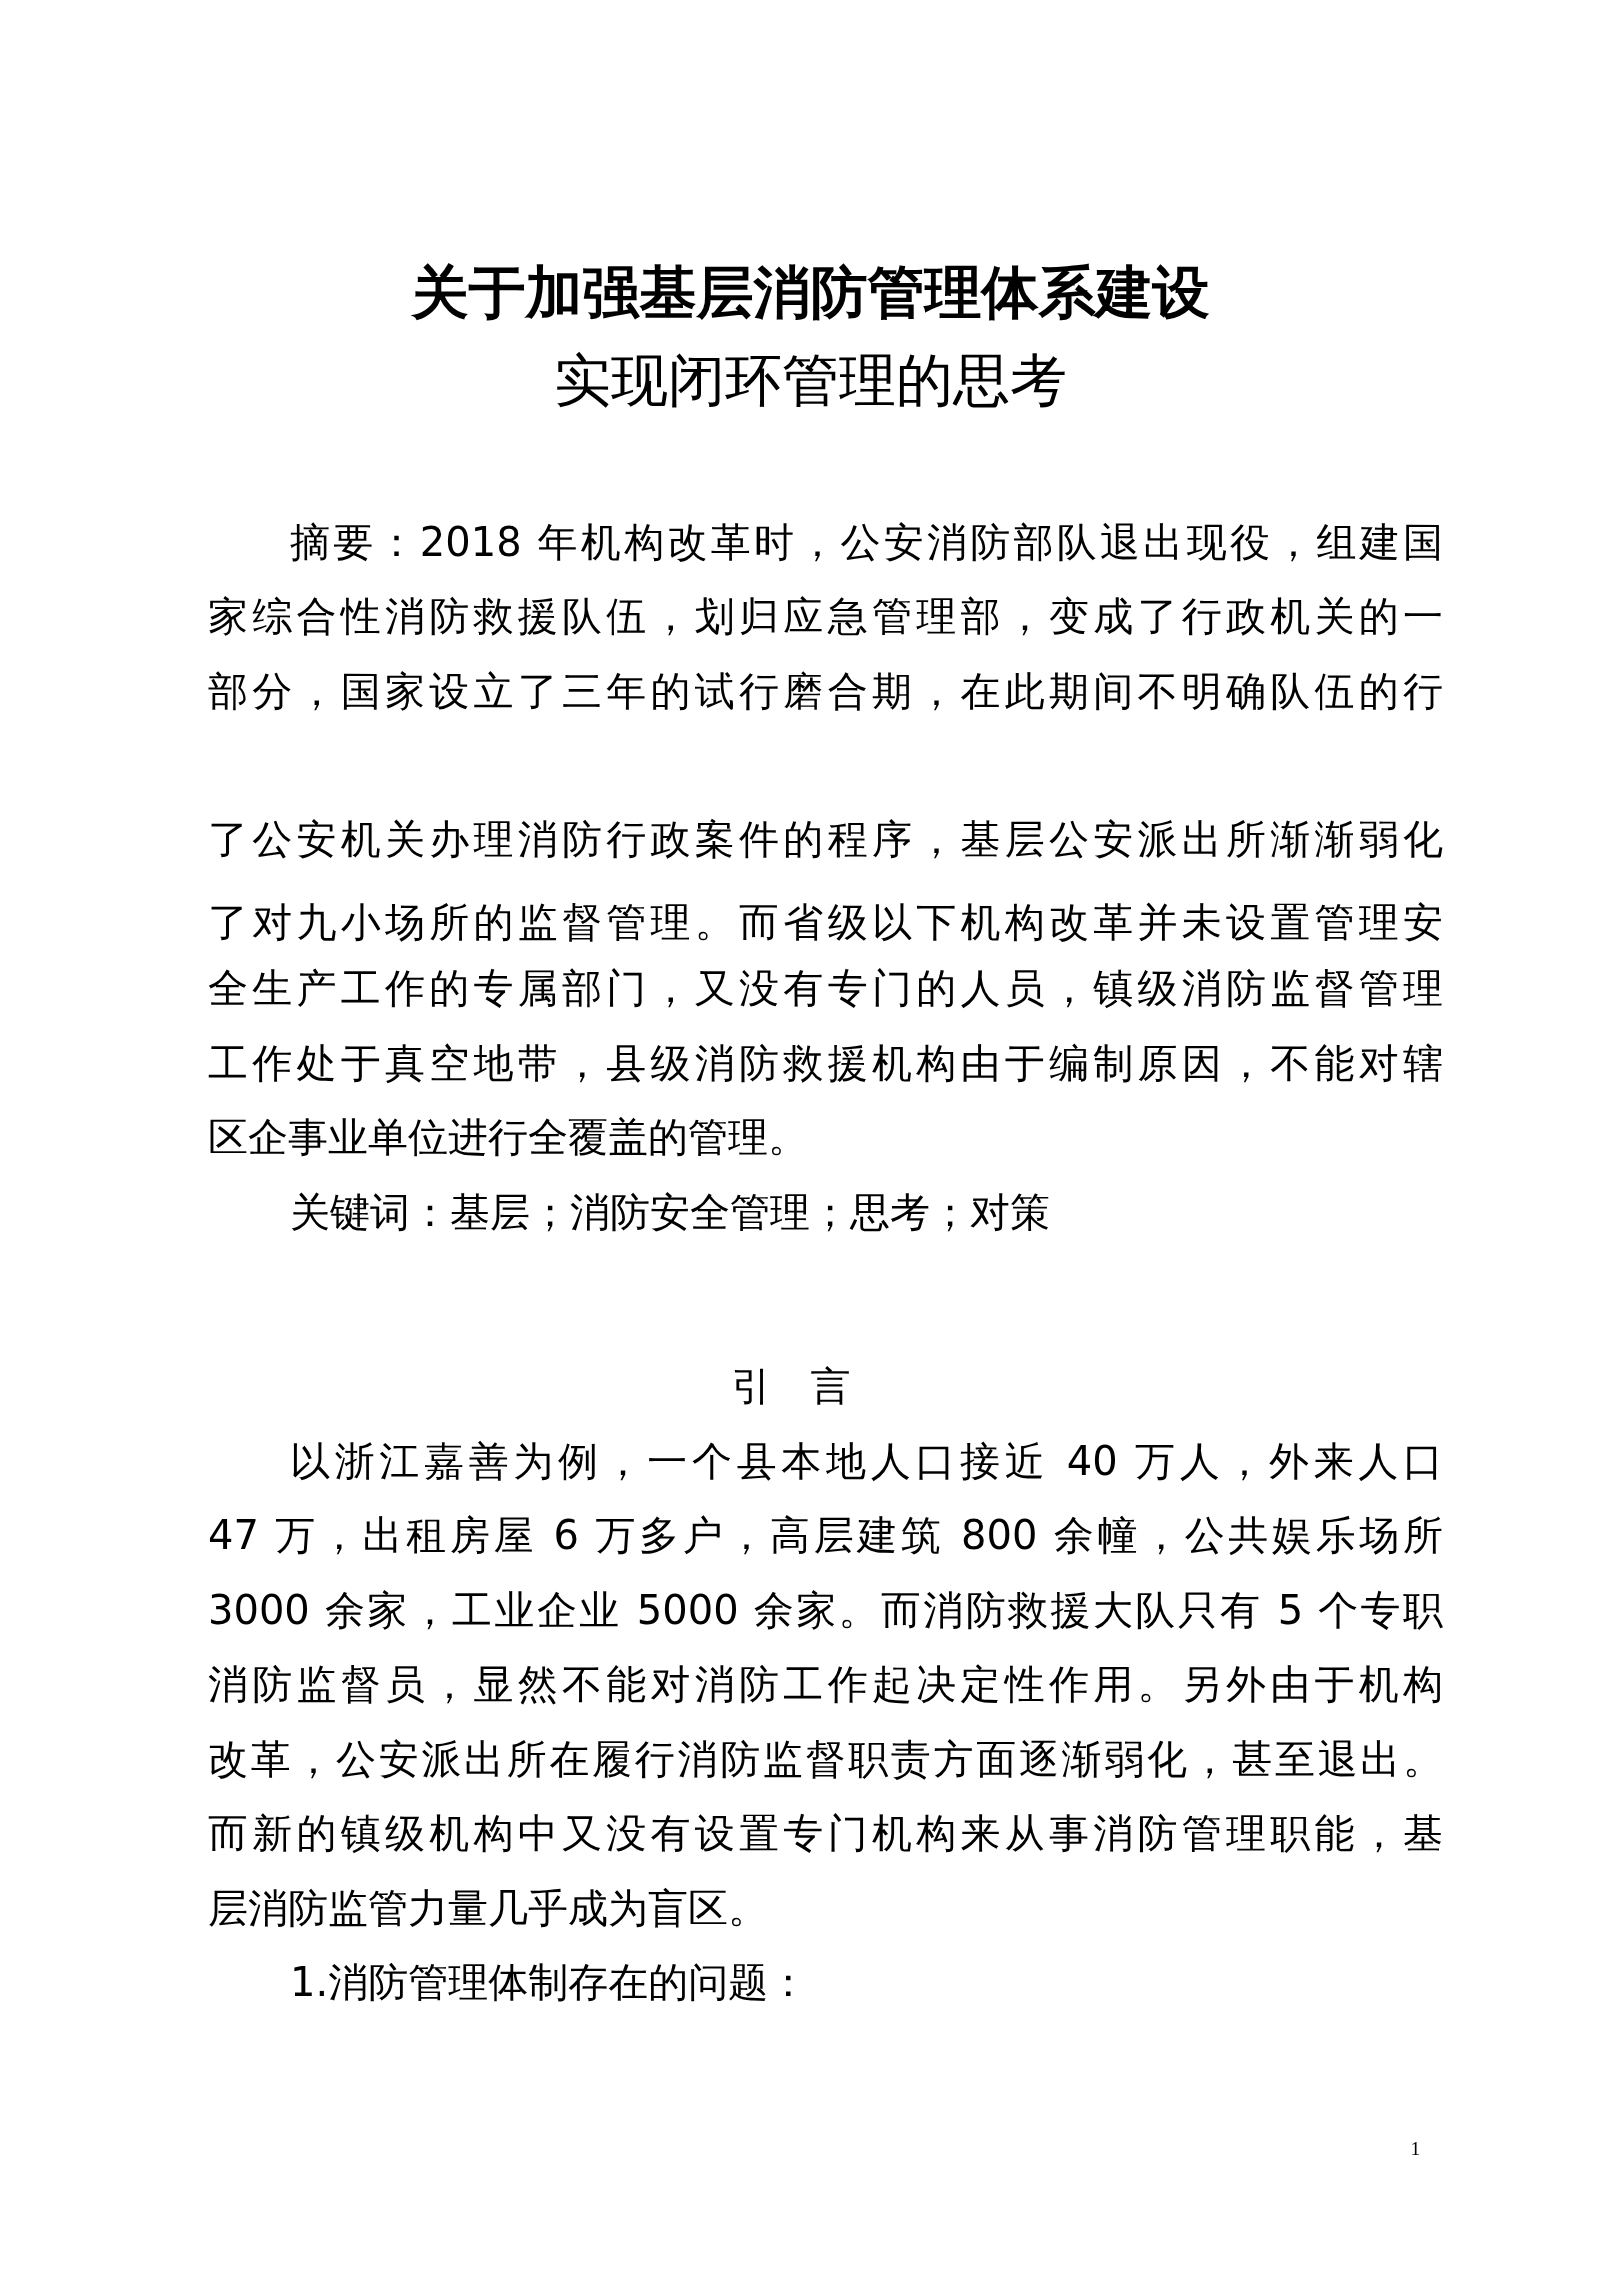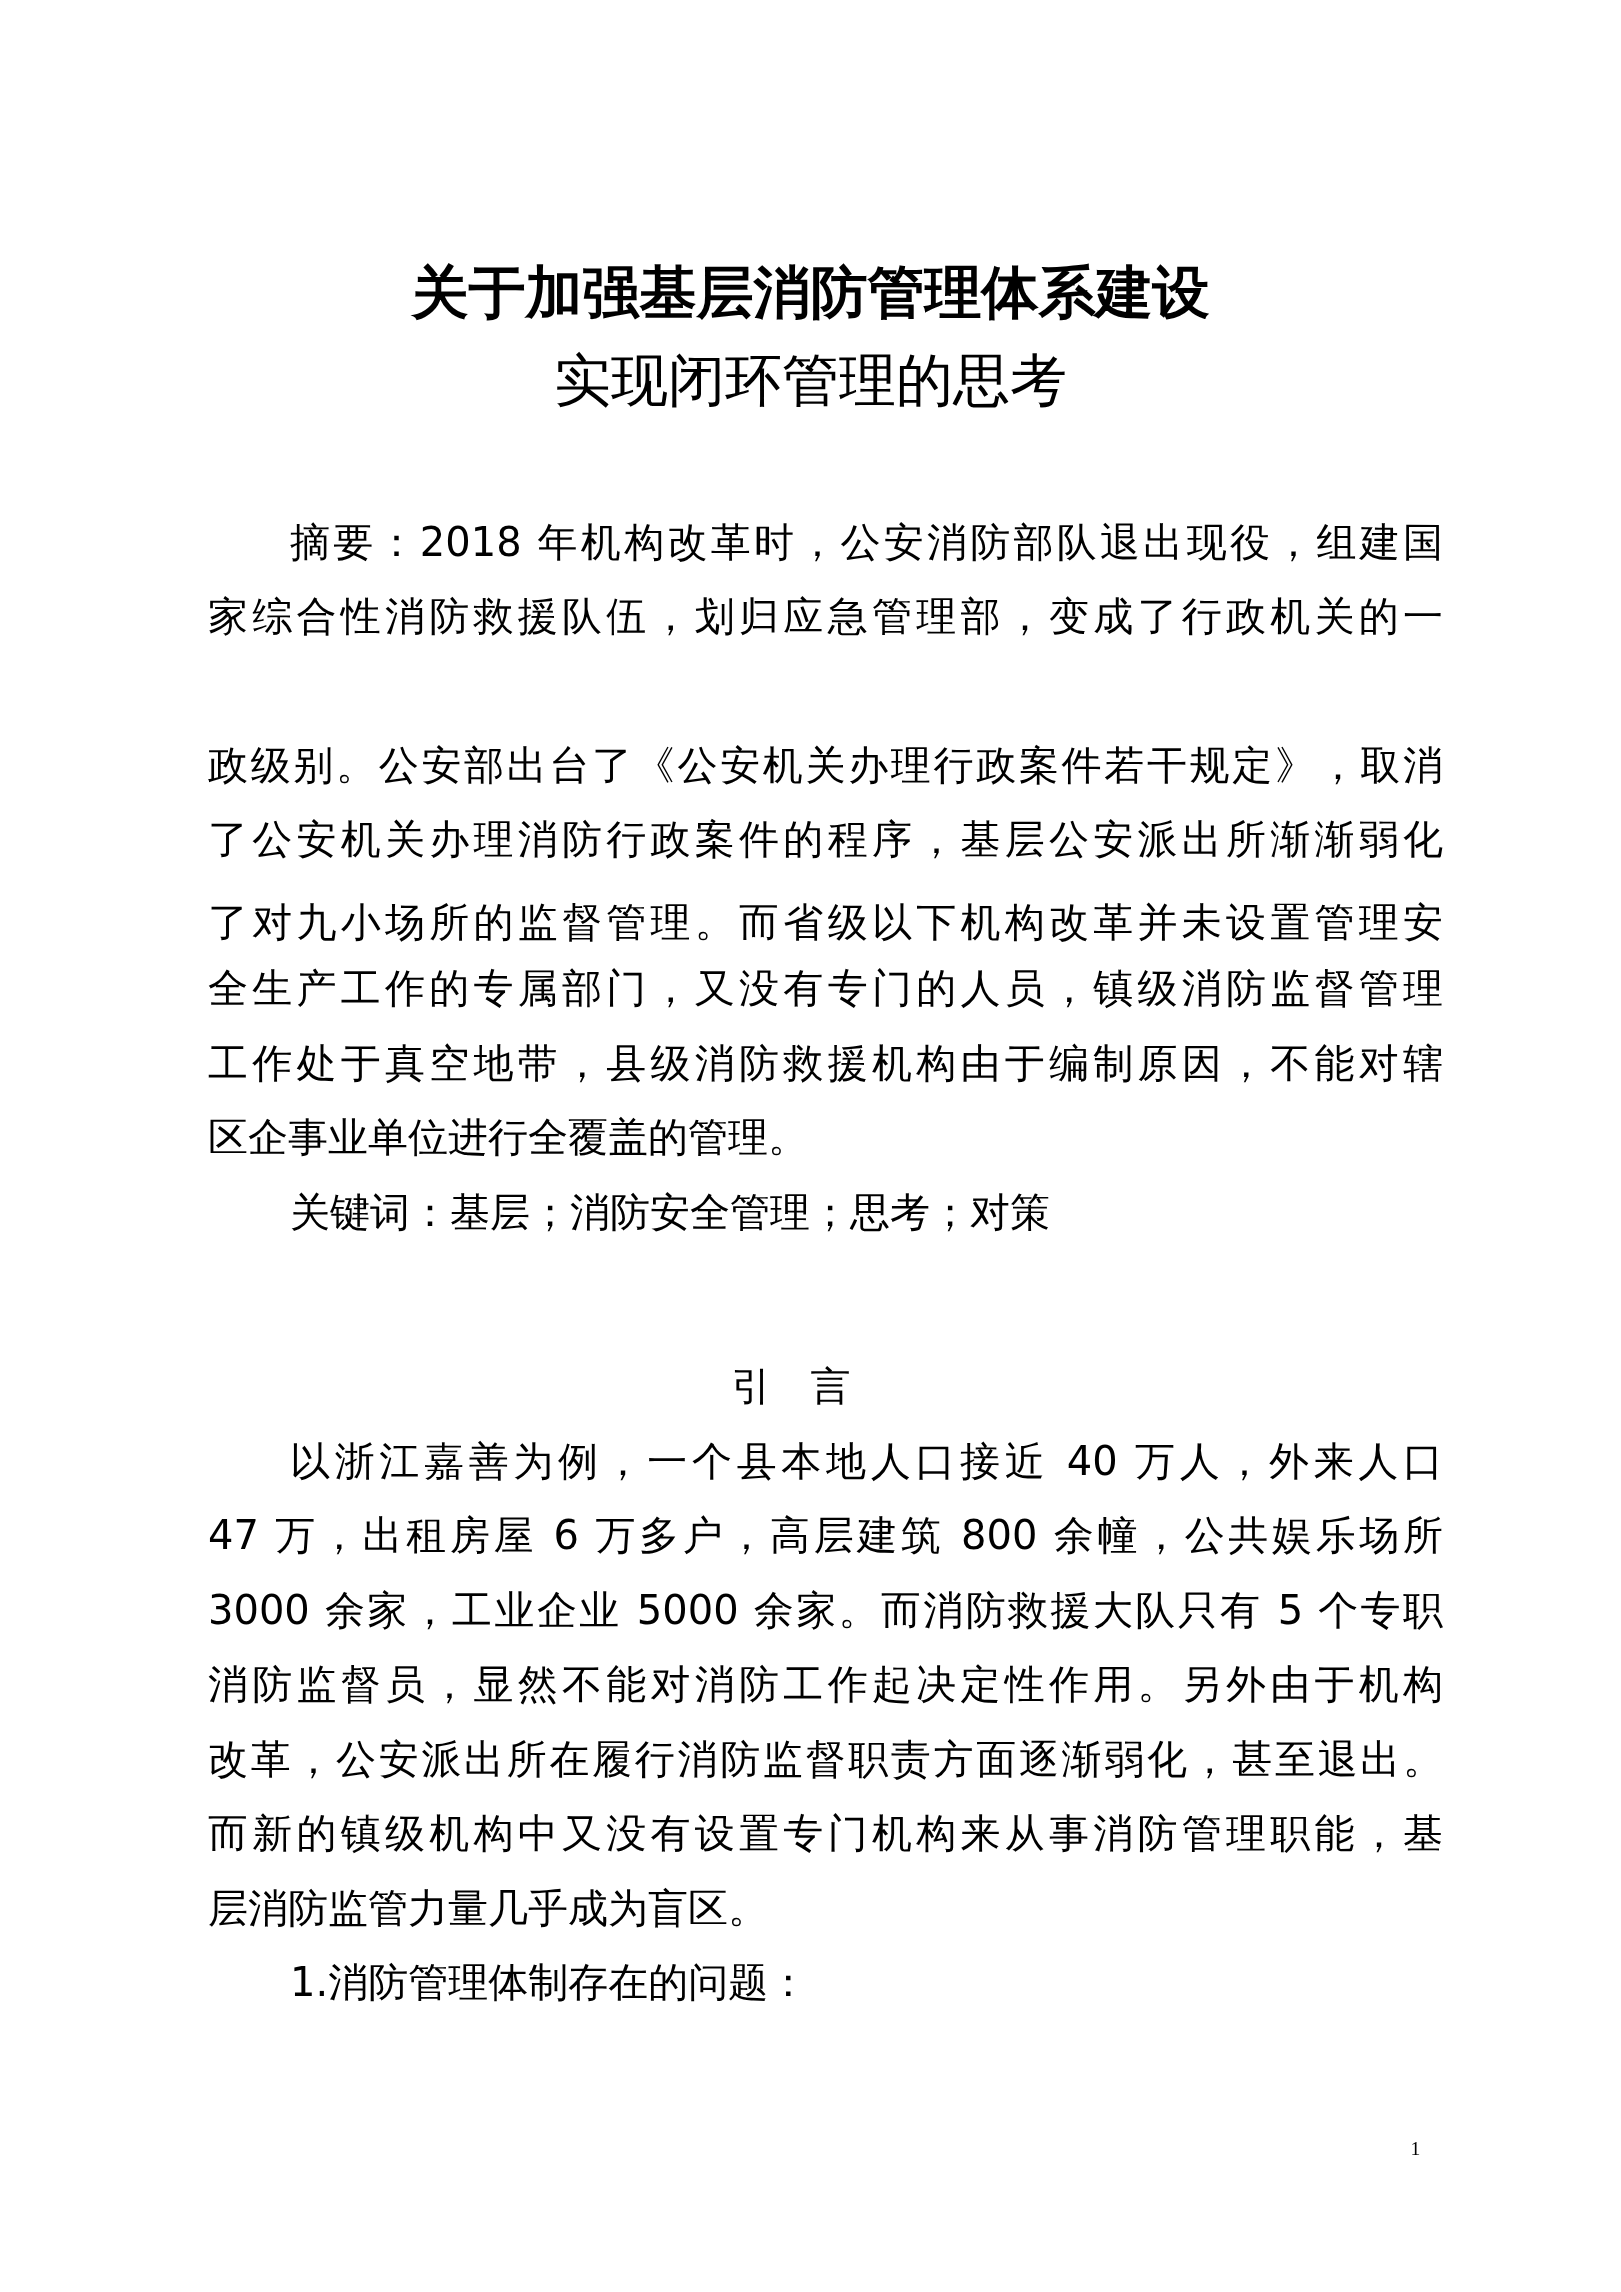--- a/index.html
+++ b/index.html
@@ -70,21 +70,21 @@
 </head>
 <body>
 
 <div class="page">
 
   <div class="title title-1">关于加强基层消防管理体系建设</div>
   <div class="title title-2">实现闭环管理的思考</div>
 
   <div class="line indent" style="top:518px;">摘要：2018 年机构改革时，公安消防部队退出现役，组建国</div>
   <div class="line" style="top:592px;">家综合性消防救援队伍，划归应急管理部，变成了行政机关的一</div>
-  <div class="line" style="top:741px;">政级别。公安部出台了《公安机关办理行政案件若干规定》，取消</div>
+  <div class="line" style="top:667px;">部分，国家设立了三年的试行磨合期，在此期间不明确队伍的行</div>
   <div class="line" style="top:815px;">了公安机关办理消防行政案件的程序，基层公安派出所渐渐弱化</div>
   <div class="line" style="top:890px;margin-top:8px;">了对九小场所的监督管理。而省级以下机构改革并未设置管理安</div>
   <div class="line" style="top:964px;">全生产工作的专属部门，又没有专门的人员，镇级消防监督管理</div>
   <div class="line" style="top:1039px;">工作处于真空地带，县级消防救援机构由于编制原因，不能对辖</div>
   <div class="line last" style="top:1113px;">区企事业单位进行全覆盖的管理。</div>
 
   <div class="line indent last" style="top:1188px;">关键词：基层；消防安全管理；思考；对策</div>
 
   <div class="line center" style="top:1362px;">引言</div>
 

